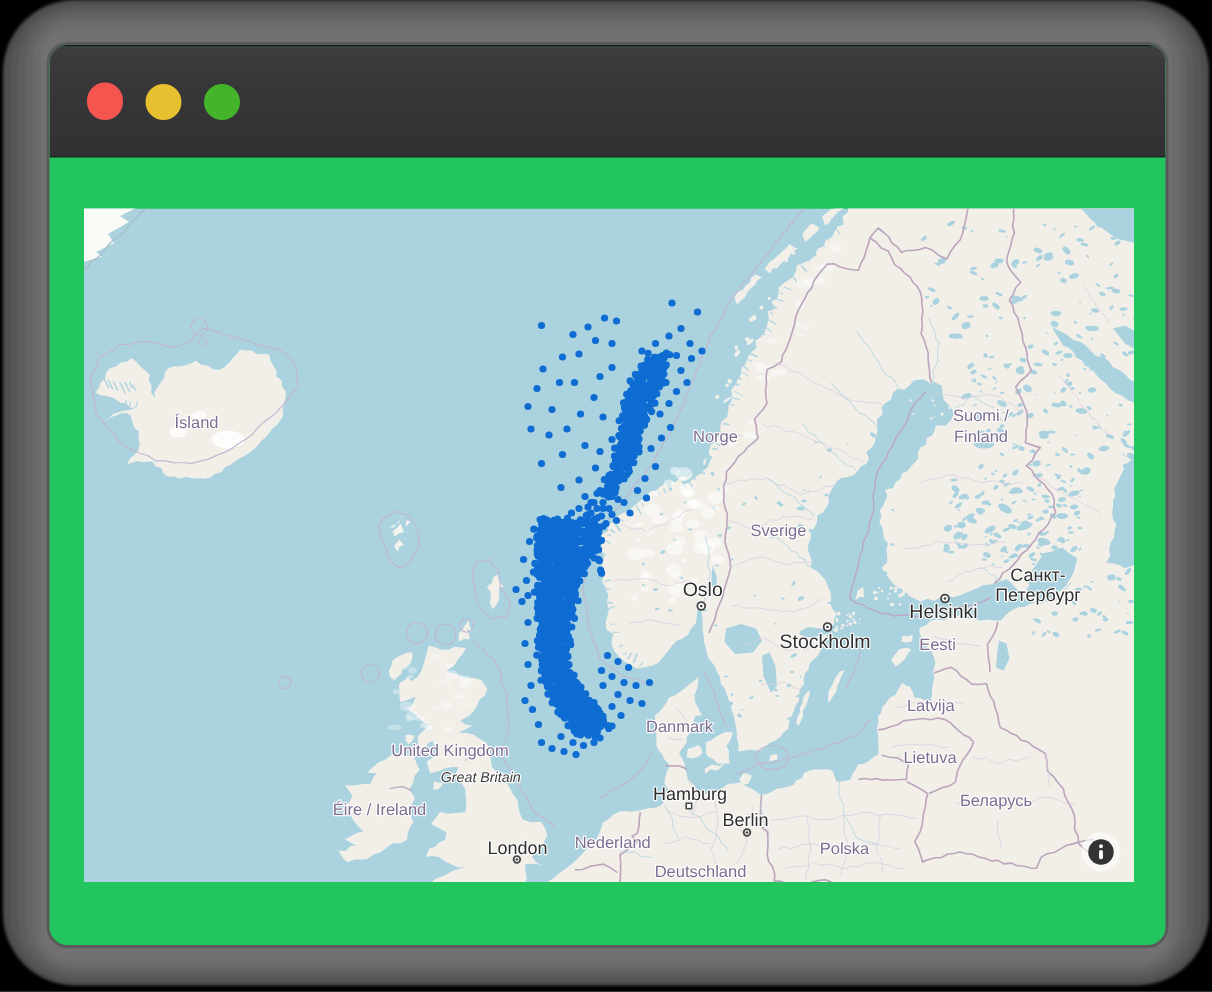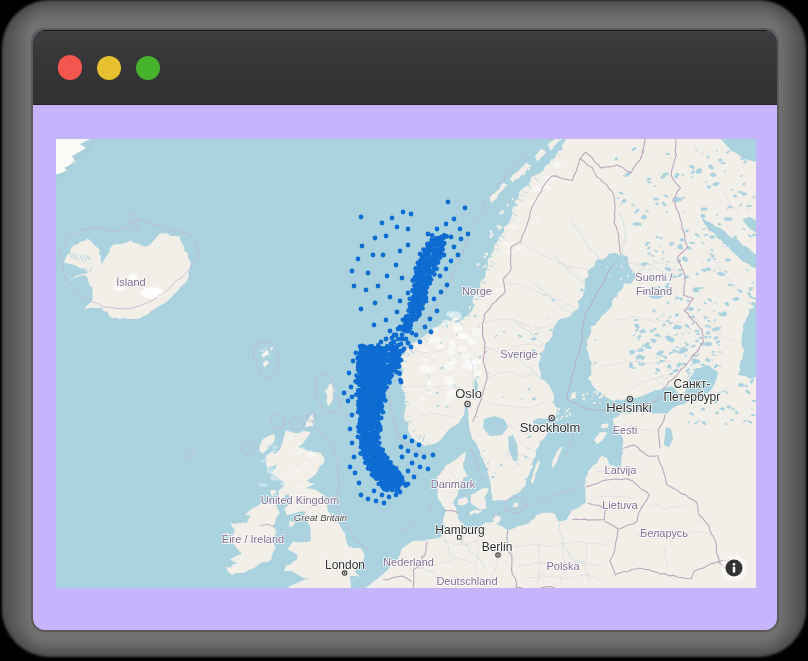--- a/index.html
+++ b/index.html
@@ -4,21 +4,21 @@
 *{box-sizing:border-box}
 .glow,.win{position:absolute}
 </style></head><body>
 <div class="glow" style="left:2px;top:0;width:804px;height:657px;border-radius:48px;background:#4e4e4e;filter:blur(1.2px)"></div>
 <div class="glow" style="left:7px;top:3px;width:794px;height:651px;border-radius:43px;background:#565656;filter:blur(1.2px)"></div>
 <div class="glow" style="left:12px;top:6px;width:784px;height:645px;border-radius:38px;background:#5d5d5d;filter:blur(1.2px)"></div>
 <div class="glow" style="left:17px;top:9px;width:774px;height:639px;border-radius:33px;background:#646464;filter:blur(1.2px)"></div>
 <div class="glow" style="left:22px;top:13px;width:764px;height:632px;border-radius:27px;background:#6b6b6b;filter:blur(1.2px)"></div>
 <div class="glow" style="left:27px;top:18px;width:754px;height:623px;border-radius:20px;background:#717171;filter:blur(1px)"></div>
 <div class="glow" style="left:31px;top:28px;width:748px;height:604px;border-radius:14px;background:#5a5a5a"></div>
-<div class="win" style="left:33px;top:30px;width:744px;height:600px;border-radius:12px;background:#c4b5fd;overflow:hidden">
+<div class="win" style="left:33px;top:30px;width:744px;height:600px;border-radius:12px;background:#22c55e;overflow:hidden">
   <div style="height:75px;background:linear-gradient(#3e3e40,#38383a 25%,#313133);border-top:1px solid #161616;border-bottom:1px solid #242426">
     <div style="position:absolute;left:24.6px;top:25.3px;width:24.4px;height:24.4px;border-radius:50%;background:#f4564f"></div>
     <div style="position:absolute;left:63.5px;top:25.6px;width:24.4px;height:24.4px;border-radius:50%;background:#e6c02f"></div>
     <div style="position:absolute;left:103px;top:25.6px;width:24.4px;height:24.4px;border-radius:50%;background:#45b42a"></div>
   </div>
   <div style="position:absolute;left:23px;top:109px;width:700px;height:449px">
       <svg width="700" height="449" viewBox="0 0 700 449" style="display:block">
 <rect width="700" height="449" fill="#aad3df"></rect>
 <path d="M509.5 -2.0 L509.3 2.3 L505.8 5.4 L506.3 10.7 L502.2 12.1 L500.2 15.5 L498.6 19.2 L494.6 20.7 L493.2 25.1 L489.1 26.9 L487.4 31.0 L484.4 34.1 L479.9 36.1 L475.3 37.9 L474.2 43.1 L471.2 46.6 L467.0 49.4 L463.1 52.6 L463.0 56.5 L462.2 60.0 L458.4 62.0 L460.5 67.0 L455.8 68.6 L456.5 72.8 L455.4 77.7 L453.7 82.6 L451.3 85.7 L447.6 88.2 L448.3 92.9 L445.1 95.6 L442.6 99.0 L441.3 103.2 L438.3 106.3 L437.8 110.9 L435.8 113.8 L434.4 117.4 L431.6 120.6 L431.9 124.5 L431.7 128.3 L429.7 131.7 L429.5 135.6 L428.6 139.2 L425.2 141.6 L424.1 145.1 L424.4 149.2 L421.6 152.0 L420.3 155.4 L417.5 158.1 L416.6 161.7 L416.7 165.7 L412.8 167.8 L413.4 173.7 L409.9 177.5 L406.0 176.7 L402.3 179.2 L398.4 178.3 L394.6 182.3 L388.9 182.9 L384.9 184.9 L381.5 187.9 L377.0 189.4 L375.2 193.3 L371.3 194.4 L368.4 197.0 L365.4 199.3 L362.6 202.0 L358.8 203.2 L355.5 205.1 L353.4 208.7 L349.9 210.5 L349.3 215.0 L345.0 217.3 L345.8 221.2 L345.1 224.8 L345.3 228.4 L346.8 232.2 L346.0 235.7 L344.6 239.3 L346.9 244.0 L345.3 248.6 L347.3 251.8 L348.5 255.2 L349.7 258.6 L348.2 262.4 L349.9 267.2 L348.9 271.7 L347.8 276.0 L348.3 280.6 L352.8 283.9 L351.9 287.5 L351.9 291.1 L353.8 295.3 L356.7 298.9 L360.1 302.0 L364.3 303.9 L368.6 306.8 L374.3 305.7 L378.5 304.8 L382.4 303.1 L385.3 300.1 L387.6 297.1 L390.0 294.1 L392.3 291.1 L395.0 288.4 L399.1 286.6 L402.6 284.2 L404.9 279.9 L408.1 276.1 L408.6 271.0 L409.3 266.0 L410.9 264.6 L411.7 269.3 L412.4 273.9 L412.4 277.6 L412.4 281.4 L413.2 284.9 L413.2 288.8 L414.3 292.4 L415.1 296.0 L416.2 299.7 L420.4 304.8 L421.9 308.7 L424.0 312.4 L424.5 316.8 L427.0 319.8 L428.3 323.2 L429.5 326.8 L431.0 330.3 L431.6 334.0 L432.9 337.5 L433.8 341.1 L434.5 344.9 L435.1 348.9 L435.3 353.1 L436.4 357.1 L436.2 361.9 L439.9 361.5 L443.7 360.9 L447.4 361.2 L450.9 361.5 L454.0 359.0 L456.8 356.3 L460.6 354.8 L463.9 352.6 L466.3 349.4 L469.4 347.0 L470.0 342.9 L471.3 339.1 L473.1 335.5 L474.3 331.6 L476.7 328.1 L476.8 324.0 L477.2 320.3 L480.0 317.2 L479.8 313.5 L480.7 309.8 L483.2 307.0 L483.7 303.1 L486.7 300.5 L489.5 297.8 L491.0 294.5 L492.6 290.9 L493.4 286.9 L495.6 283.7 L496.9 280.3 L499.9 277.5 L500.1 273.9 L501.8 270.2 L499.1 267.1 L497.5 263.5 L498.2 259.2 L497.6 255.4 L495.9 251.9 L494.3 247.9 L491.7 244.8 L488.8 241.8 L484.5 239.4 L485.2 235.7 L484.3 232.2 L482.9 228.7 L482.6 224.7 L484.2 220.6 L484.8 216.3 L487.2 212.3 L488.7 208.9 L488.9 204.7 L492.5 202.6 L494.7 199.6 L496.5 196.4 L496.3 192.0 L497.7 188.5 L499.7 185.4 L501.8 181.8 L504.9 179.7 L509.0 179.0 L512.8 177.9 L515.7 175.5 L517.8 172.1 L521.6 170.2 L523.3 166.8 L521.5 162.3 L525.0 159.5 L527.2 156.2 L527.8 152.5 L528.9 148.9 L528.9 144.9 L528.7 140.5 L532.5 137.2 L531.7 132.5 L534.4 129.6 L538.0 127.4 L539.3 122.8 L542.5 120.0 L546.9 120.8 L549.9 118.5 L552.9 114.8 L556.6 114.2 L560.3 114.0 L564.3 116.9 L566.8 115.6 L572.0 118.1 L572.3 123.7 L573.2 127.6 L576.1 130.7 L578.9 133.8 L579.8 137.5 L577.5 141.6 L574.4 144.7 L567.9 144.5 L567.0 148.2 L565.4 151.4 L561.8 153.2 L561.5 157.4 L557.9 159.1 L556.0 162.1 L556.1 166.6 L553.8 169.4 L551.2 172.1 L548.9 175.0 L545.4 176.7 L544.0 180.4 L541.0 182.7 L539.5 186.3 L534.1 187.5 L535.5 191.6 L534.2 195.0 L532.7 198.4 L530.6 201.5 L531.6 205.4 L530.2 209.4 L532.4 212.8 L532.8 216.4 L533.4 220.1 L536.0 223.4 L534.9 227.4 L535.4 231.5 L535.5 235.6 L531.8 239.5 L534.9 244.1 L537.4 247.6 L540.1 250.8 L543.7 252.8 L547.4 255.1 L550.1 258.4 L553.8 260.0 L557.6 262.2 L562.2 260.2 L566.8 261.6 L570.5 259.5 L574.6 258.4 L580.0 259.1 L585.1 257.5 L588.6 255.9 L592.2 254.5 L595.6 253.1 L599.1 251.2 L603.0 250.9 L606.8 249.8 L611.1 248.3 L615.1 247.1 L618.2 249.6 L620.8 252.6 L623.6 255.5 L625.8 259.1 L630.1 261.4 L634.1 262.9 L630.3 263.6 L626.8 265.7 L622.8 265.9 L618.5 267.9 L614.8 270.7 L611.4 274.6 L606.8 274.6 L602.2 274.0 L597.5 274.7 L593.0 273.7 L588.4 273.2 L583.8 271.3 L580.4 271.8 L576.9 272.4 L573.7 274.6 L569.0 274.0 L564.3 274.8 L561.4 277.9 L556.8 279.6 L557.2 283.5 L559.2 287.0 L560.9 291.7 L564.6 294.9 L566.5 298.8 L567.5 302.4 L566.1 309.1 L566.9 313.2 L565.9 317.0 L565.3 320.9 L565.2 324.9 L564.3 329.2 L560.9 328.0 L557.7 326.4 L553.5 326.1 L552.6 322.6 L550.9 319.5 L548.7 316.6 L548.1 313.2 L545.1 316.9 L542.7 320.9 L540.8 324.3 L537.2 326.2 L535.0 329.3 L532.3 332.1 L531.5 336.0 L529.3 338.8 L529.7 342.6 L528.5 346.5 L529.3 350.3 L529.5 354.1 L529.6 359.2 L529.8 363.7 L526.4 365.6 L523.4 368.1 L520.0 370.0 L515.8 370.9 L514.4 374.2 L512.3 377.0 L510.8 380.8 L506.2 381.9 L501.8 382.1 L500.2 378.2 L499.2 374.9 L495.2 373.6 L491.2 374.0 L487.2 373.8 L483.6 374.7 L480.2 376.3 L478.5 379.7 L475.0 381.2 L472.9 384.2 L469.3 385.5 L465.6 386.3 L461.8 386.9 L458.5 389.0 L454.9 390.4 L451.1 390.9 L446.3 387.4 L441.6 385.2 L437.4 382.7 L433.4 383.4 L429.6 383.5 L426.5 385.7 L423.4 387.9 L420.2 389.6 L416.2 390.3 L412.2 390.0 L408.7 387.1 L405.9 383.6 L402.3 380.4 L401.8 376.8 L400.6 373.6 L400.3 369.8 L398.7 366.6 L396.8 363.0 L399.5 359.2 L401.7 356.2 L401.8 352.3 L404.4 349.5 L405.2 346.0 L406.4 341.9 L407.6 338.3 L412.0 337.8 L410.3 334.6 L408.6 331.3 L407.3 328.5 L407.0 324.3 L408.7 320.5 L409.4 316.4 L409.7 312.2 L406.7 314.8 L403.5 317.2 L400.6 319.9 L397.3 322.1 L394.1 324.5 L390.1 326.0 L388.4 329.3 L386.2 332.3 L384.0 335.2 L380.8 337.7 L380.7 341.8 L381.0 345.9 L381.6 350.0 L381.6 354.1 L381.5 358.1 L383.2 361.2 L385.5 364.0 L387.0 367.2 L390.7 371.4 L388.6 375.0 L387.5 379.0 L386.9 383.2 L389.0 386.4 L389.9 389.6 L387.8 394.0 L384.7 397.9 L380.9 399.5 L376.7 399.8 L372.7 400.6 L368.7 401.6 L364.5 402.0 L360.3 401.6 L356.5 402.2 L352.8 404.4 L349.6 407.2 L345.9 409.3 L344.9 413.2 L343.3 417.0 L341.4 420.7 L338.0 424.5 L334.2 427.9 L330.8 431.7 L327.2 435.1 L323.9 438.0 L320.4 440.6 L316.8 443.2 L313.8 445.9 L310.4 448.1 L306.8 450.0 L306.8 455.0 L705.0 455.0 L705.0 -5.0 L509.5 -5.0 Z" fill="#f2efe9"></path>
 <line x1="504.4" y1="9.4" x2="506.2" y2="10.7" stroke="#aad3df" stroke-width="0.8" opacity="0.85"></line>

